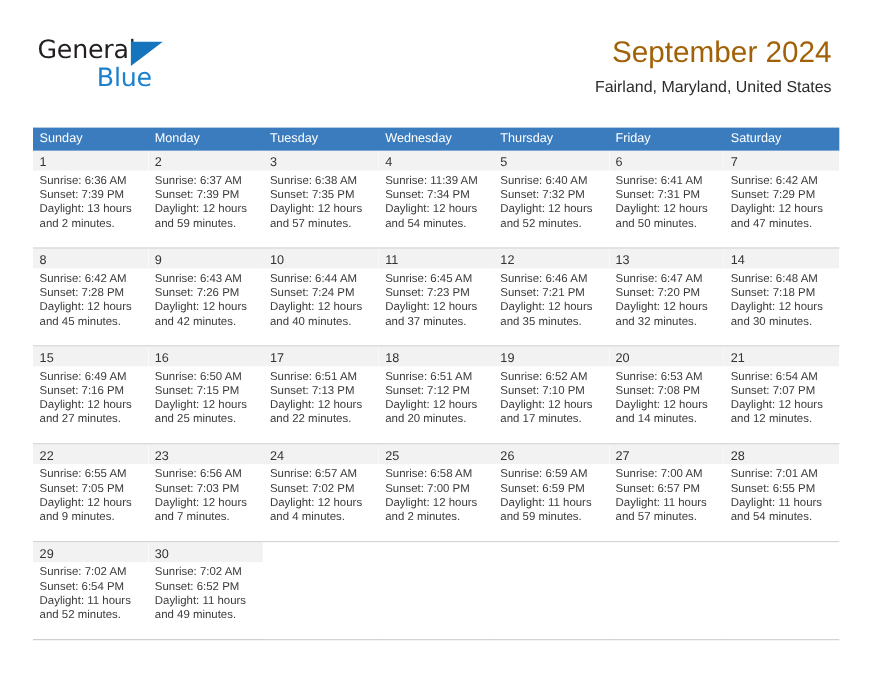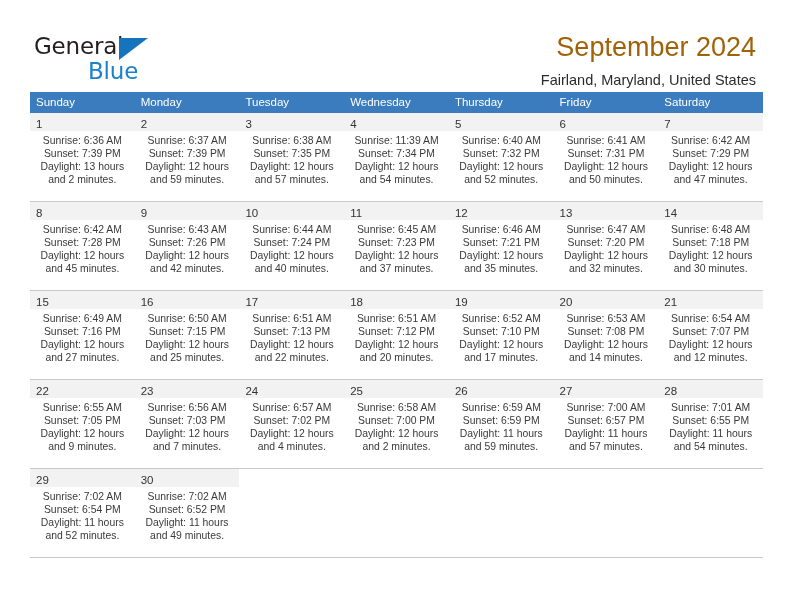--- a/index.html
+++ b/index.html
@@ -90,21 +90,21 @@
     color: #2b2b2b;
     line-height: 18px;
     white-space: nowrap;
     margin-left: 13px;
   }
 
   
   .calendar {
     position: absolute;
     left: 30px;
-    top: 92px;
+    top: 116px;
     width: 733px;
   }
 
   .dow-row {
     display: flex;
     width: 100%;
     background: #3b7cbe;
     height: 21px;
   }
   .dow {
@@ -142,21 +142,20 @@
     box-sizing: border-box;
     padding: 1px 0 0 6px;
   }
   .daynum {
     font-size: 11.5px;
     color: #333333;
     line-height: 16px;
   }
   .day-body {
     padding: 4px 6px 0 6px;
-    text-align: center;
   }
   .day-line {
     font-size: 10.4px;
     color: #3a3a3a;
     line-height: 12.9px;
     white-space: nowrap;
   }
   .empty {
     background: #ffffff;
   }

